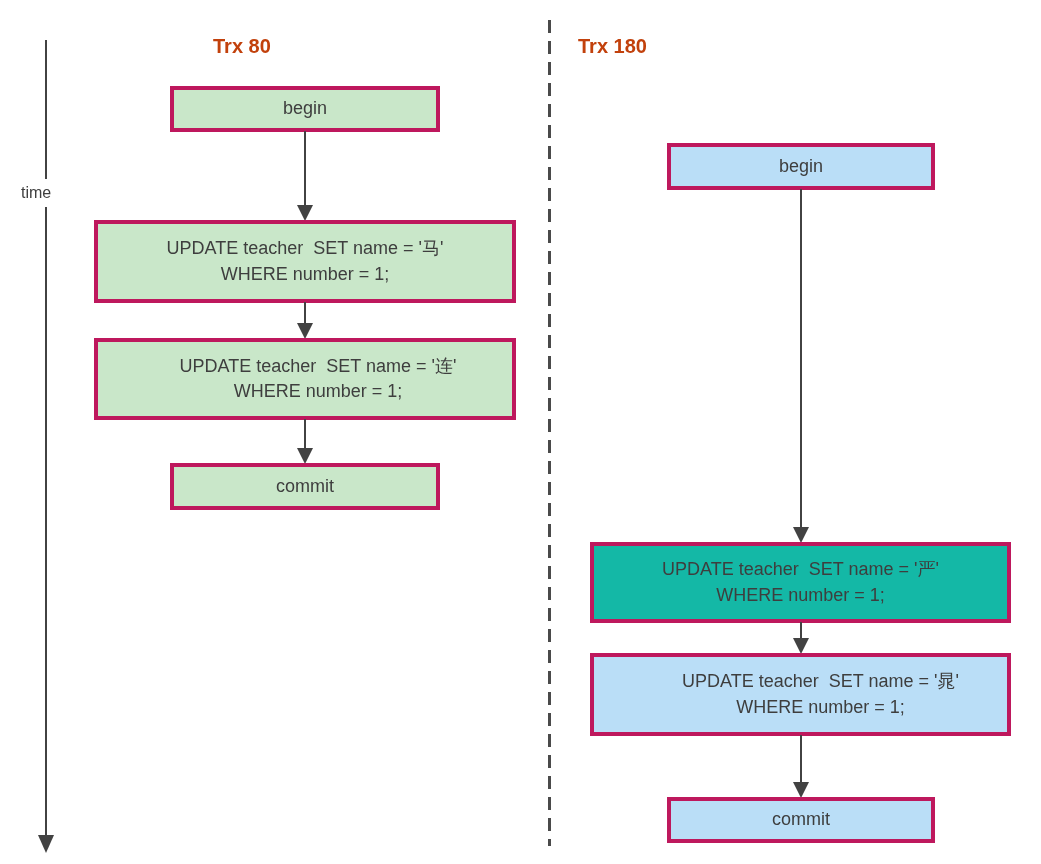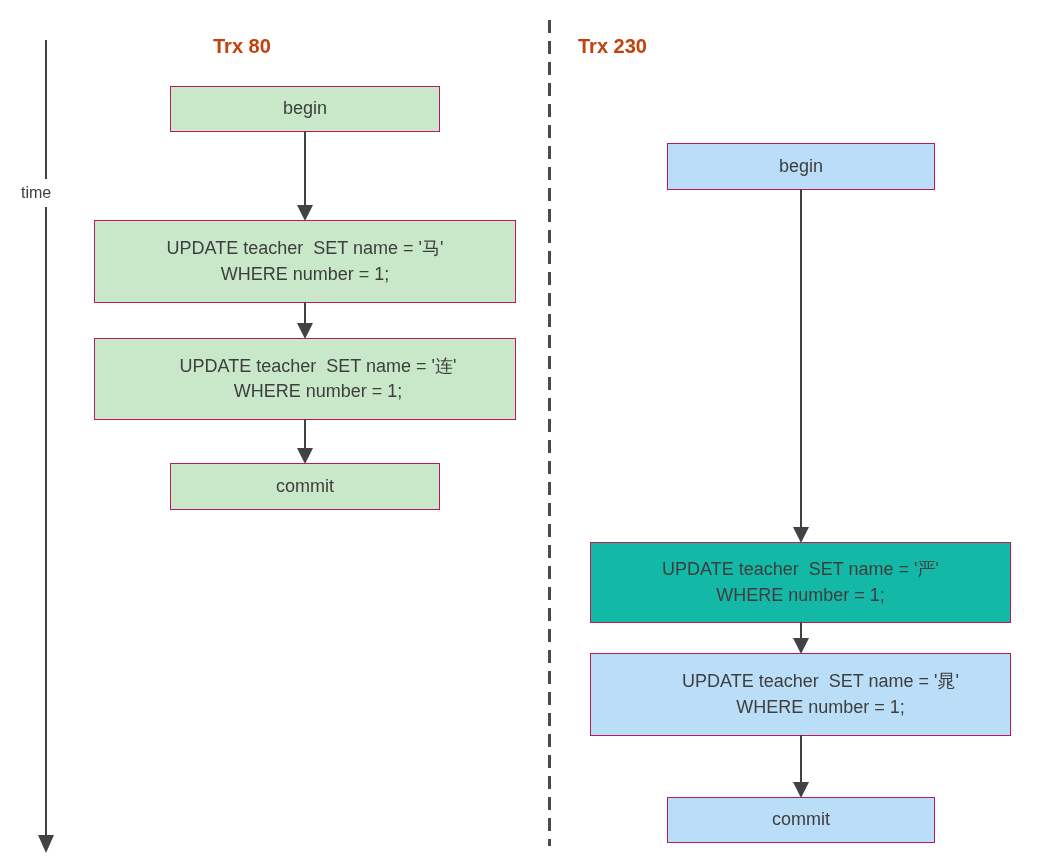--- a/index.html
+++ b/index.html
@@ -55,21 +55,21 @@
     font-weight: bold;
     color: #c2410c;
   }
   .t80  { left: 213px; top: 35px; }
   .t120 { left: 578px; top: 35px; }
 
   
   .box {
     position: absolute;
     box-sizing: border-box;
-    border: 1px solid #be185d;
+    border: 4px solid #be185d;
     display: flex;
     align-items: center;
     justify-content: center;
     text-align: center;
     white-space: pre-wrap;
     font-size: 18px;
     line-height: 1.4;
     color: #3e3e3e;
   }
   .b80-begin  { left: 170px; top:  86px; width: 270px; height: 46px; }
@@ -108,21 +108,21 @@
 
 <div class="canvas">
 
   <div class="time-line"></div>
   <div class="time-head"></div>
   <div class="time-label">time</div>
 
   <div class="divider"></div>
 
   <div class="col-title t80">Trx 80</div>
-  <div class="col-title t120">Trx 230</div>
+  <div class="col-title t120">Trx 180</div>
 
   <div class="box b80-begin" style="background-color: rgb(201, 231, 201);">begin</div>
   <div class="arrow a80-1">
     <div class="shaft"></div>
     <div class="head"></div>
   </div>
   <div class="box b80-u1" style="background-color: rgb(201, 231, 201);">UPDATE teacher  SET name = '马'
 WHERE number = 1;</div>
   <div class="arrow a80-2">
     <div class="shaft"></div>

